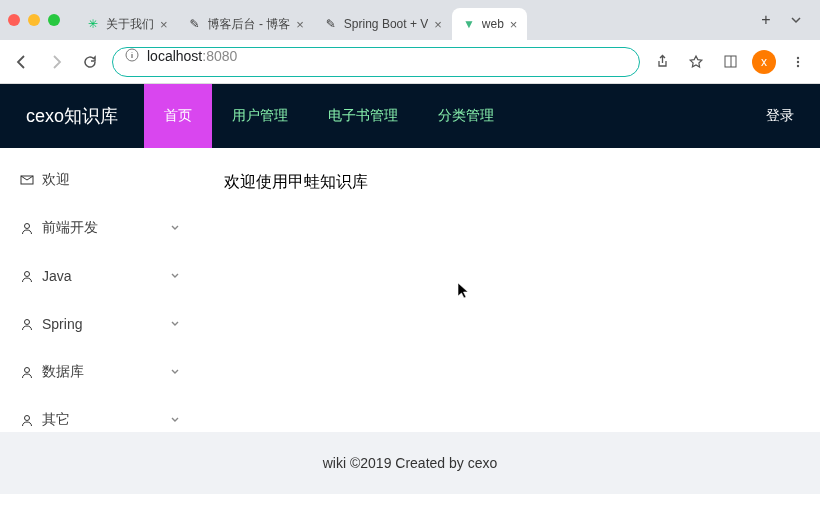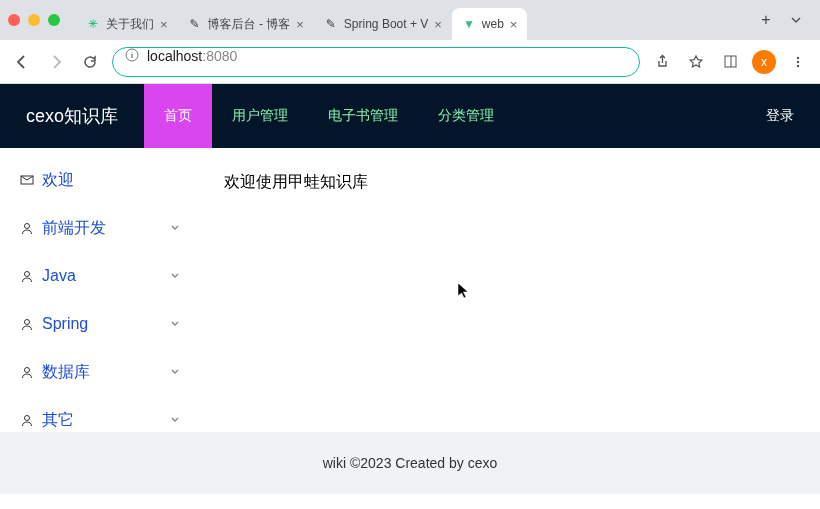--- a/index.html
+++ b/index.html
@@ -27,21 +27,21 @@
     .avatar{width:24px;height:24px;border-radius:50%;background:#ff7b00;color:#fff;display:flex;align-items:center;justify-content:center;font-size:12px}
     
     .app-header{height:64px;background:#031528;display:flex;align-items:center;color:#fff}
     .brand{padding:0 26px;font-size:18px;font-weight:500}
     .nav{display:flex;height:100%}
     .nav-item{height:100%;display:flex;align-items:center;padding:0 20px;font-size:14px;color:#86efac;cursor:pointer}
     .nav-item.active{background:#d946ef;color:#fff}
     .login{margin-left:auto;padding:0 26px;font-size:14px;cursor:pointer}
     .body{display:flex;height:284px}
     .sidebar{width:200px;padding:8px 0}
-    .side-item{height:48px;display:flex;align-items:center;padding:0 20px;font-size:16px;color:#1d4ed8;cursor:pointer;justify-content:space-between}
+    .side-item{height:48px;display:flex;align-items:center;padding:0 20px;font-size:14px;color:#404040;cursor:pointer;justify-content:space-between}
     .side-left{display:flex;align-items:center;gap:8px}
     .side-icon{width:14px;display:inline-block}
     .chev{color:#888;font-size:11px}
     .content{flex:1;padding:24px}
     .welcome{font-size:16px;font-weight:400}
     .footer{height:62px;background:#f0f2f5;display:flex;align-items:center;justify-content:center;font-size:14px;color:#333}
     .cursor{position:absolute;left:457px;top:282px;font-size:15px;pointer-events:none}
     svg{display:block}
   </style>
 </head>
@@ -239,20 +239,20 @@
           </svg>
         </span>
       </div>
     </div>
   <div class="content">
     <div class="welcome">欢迎使用甲蛙知识库</div>
   </div>
 </div>
 
 <div class="footer">
-  <span>wiki ©2023 Created by cexo</span>
+  <span>wiki ©2019 Created by cexo</span>
 </div>
 
 <div class="cursor">
   <svg width="14" height="18" viewBox="0 0 14 18">
       <path d="M1 1l0 13 3.5-3 2.5 5 2-1-2.5-5 4.5 0z" fill="#000" stroke="#fff" stroke-width="0.6"></path>
     </svg>
 </div>
 
 </body></html>

